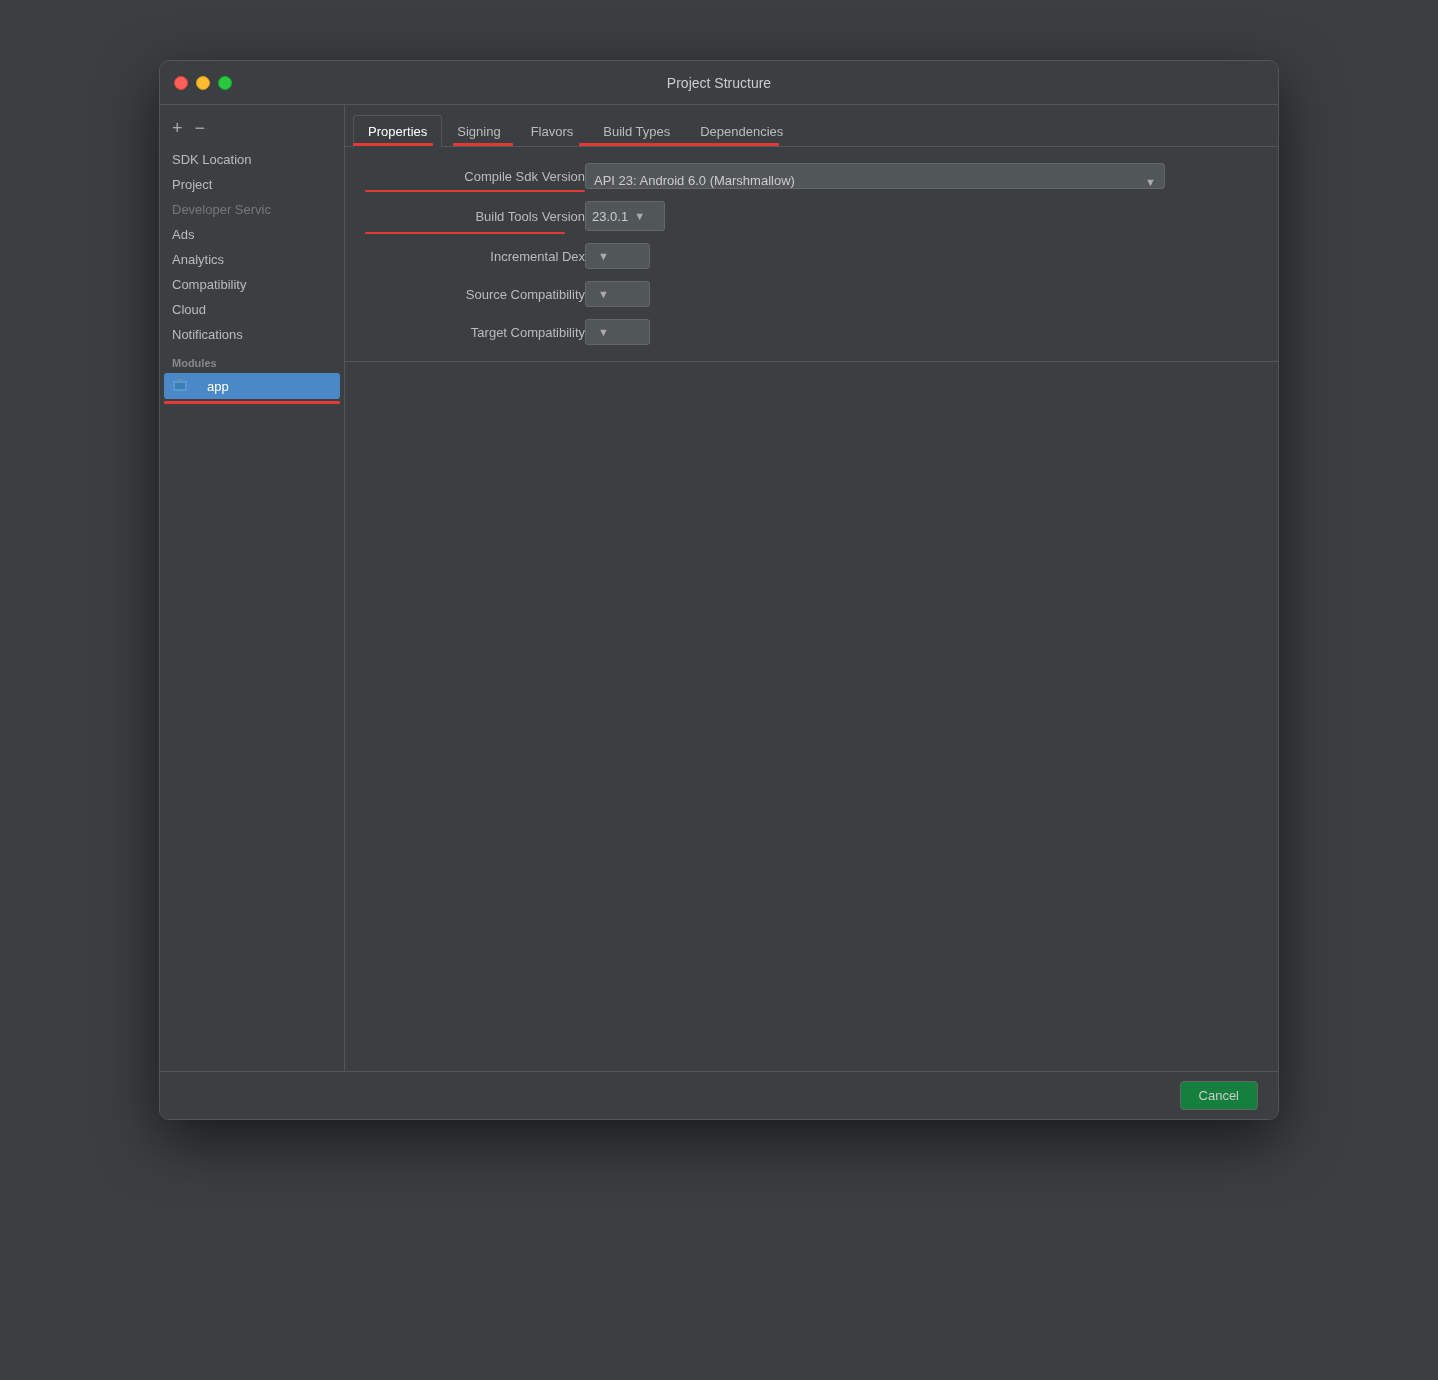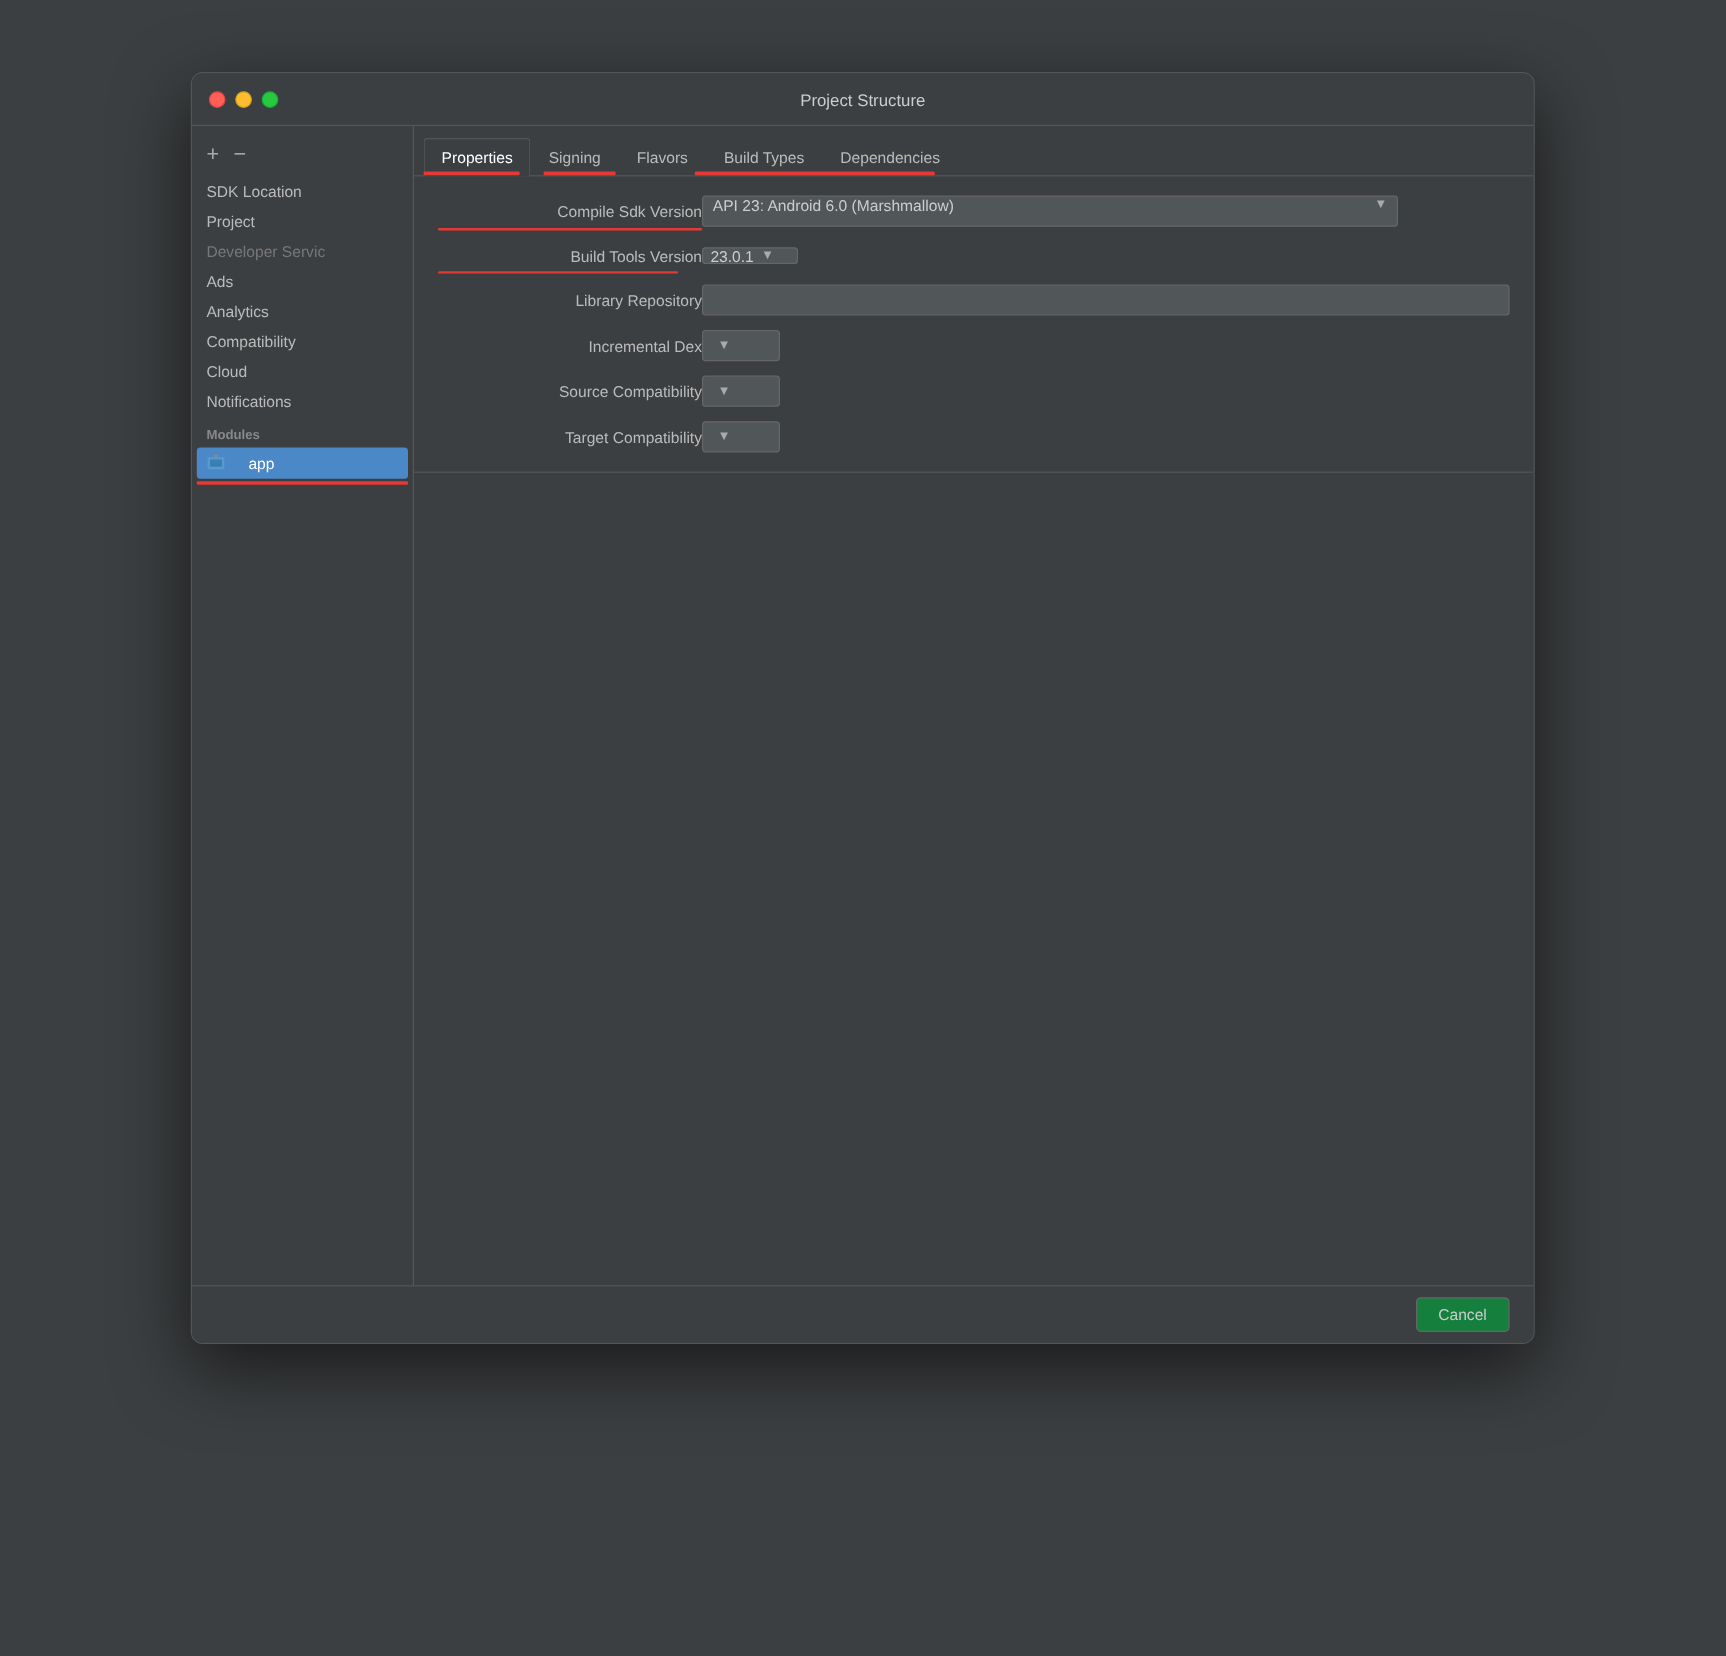--- a/index.html
+++ b/index.html
@@ -200,21 +200,21 @@
       text-align: right;
     }
     .form-control {
       flex: 1;
       display: flex;
       align-items: center;
     }
 
     .sdk-select {
       display: flex;
-      align-items: flex-start;
+      align-items: flex-end;
       width: 580px;
       height: 26px;
       background: #515658;
       border: 1px solid #666;
       border-radius: 3px;
       padding: 0 8px;
       cursor: pointer;
       justify-content: space-between;
     }
     .sdk-select-text {
@@ -222,21 +222,21 @@
       font-size: 13px;
     }
     .dropdown-arrow {
       color: #aaaaaa;
       font-size: 11px;
     }
 
     .build-tools-select {
       display: flex;
       align-items: center;
-      height: 14px;
+      height: 30px;
       background: #515658;
       border: 1px solid #666;
       border-radius: 3px;
       padding: 0 6px;
       cursor: pointer;
       gap: 6px;
       min-width: 80px;
     }
     .build-tools-text {
       color: #cccccc;
@@ -428,26 +428,20 @@
             <div class="form-label">Build Tools Version</div>
             <div class="form-control">
               <div class="build-tools-select">
                 <span class="build-tools-text">23.0.1</span>
                 <span class="dropdown-arrow">▼</span>
               </div>
             </div>
             <div class="build-tools-underline"></div>
           </div>
 
-          <div class="form-row">
-            <div class="form-label">Library Repository</div>
-            <div class="form-control">
-              <input type="text" class="text-input" style="width: 100%;">
-            </div>
-          </div>
 
 
           <div class="form-row">
             <div class="form-label">Incremental Dex</div>
             <div class="form-control">
               <div class="small-select">
                 <span></span>
                 <span class="dropdown-arrow">▼</span>
               </div>
             </div>

